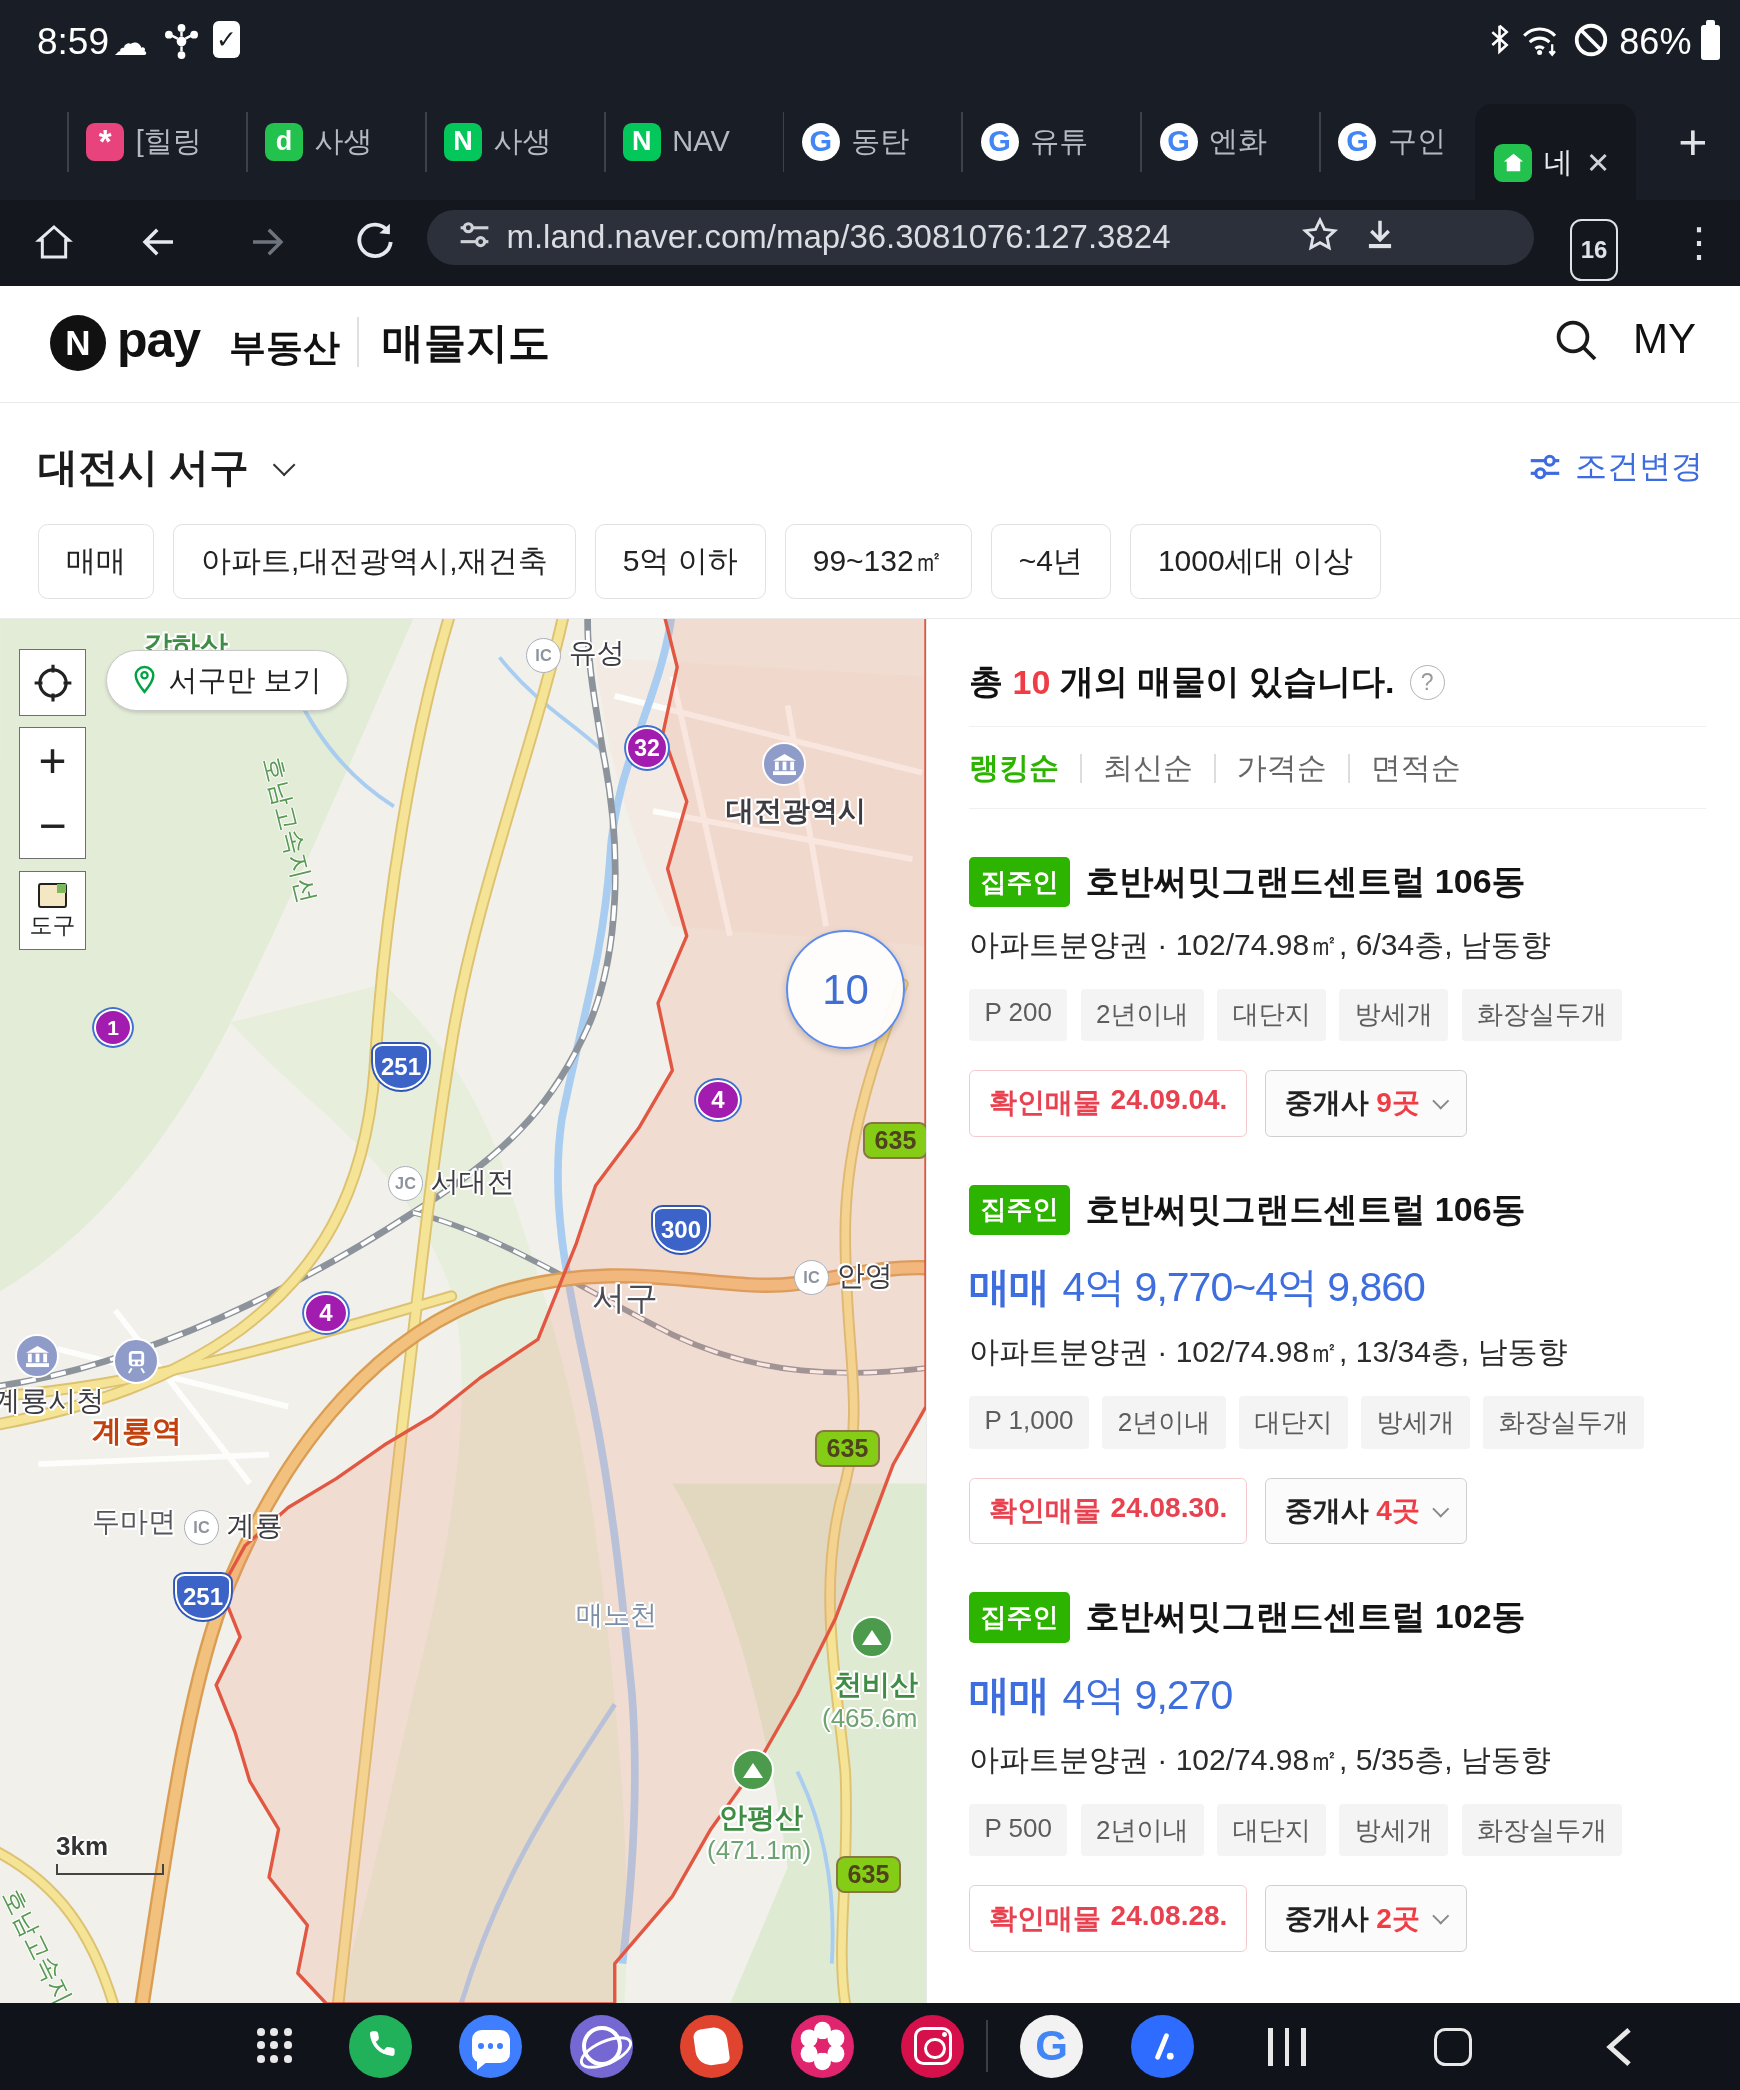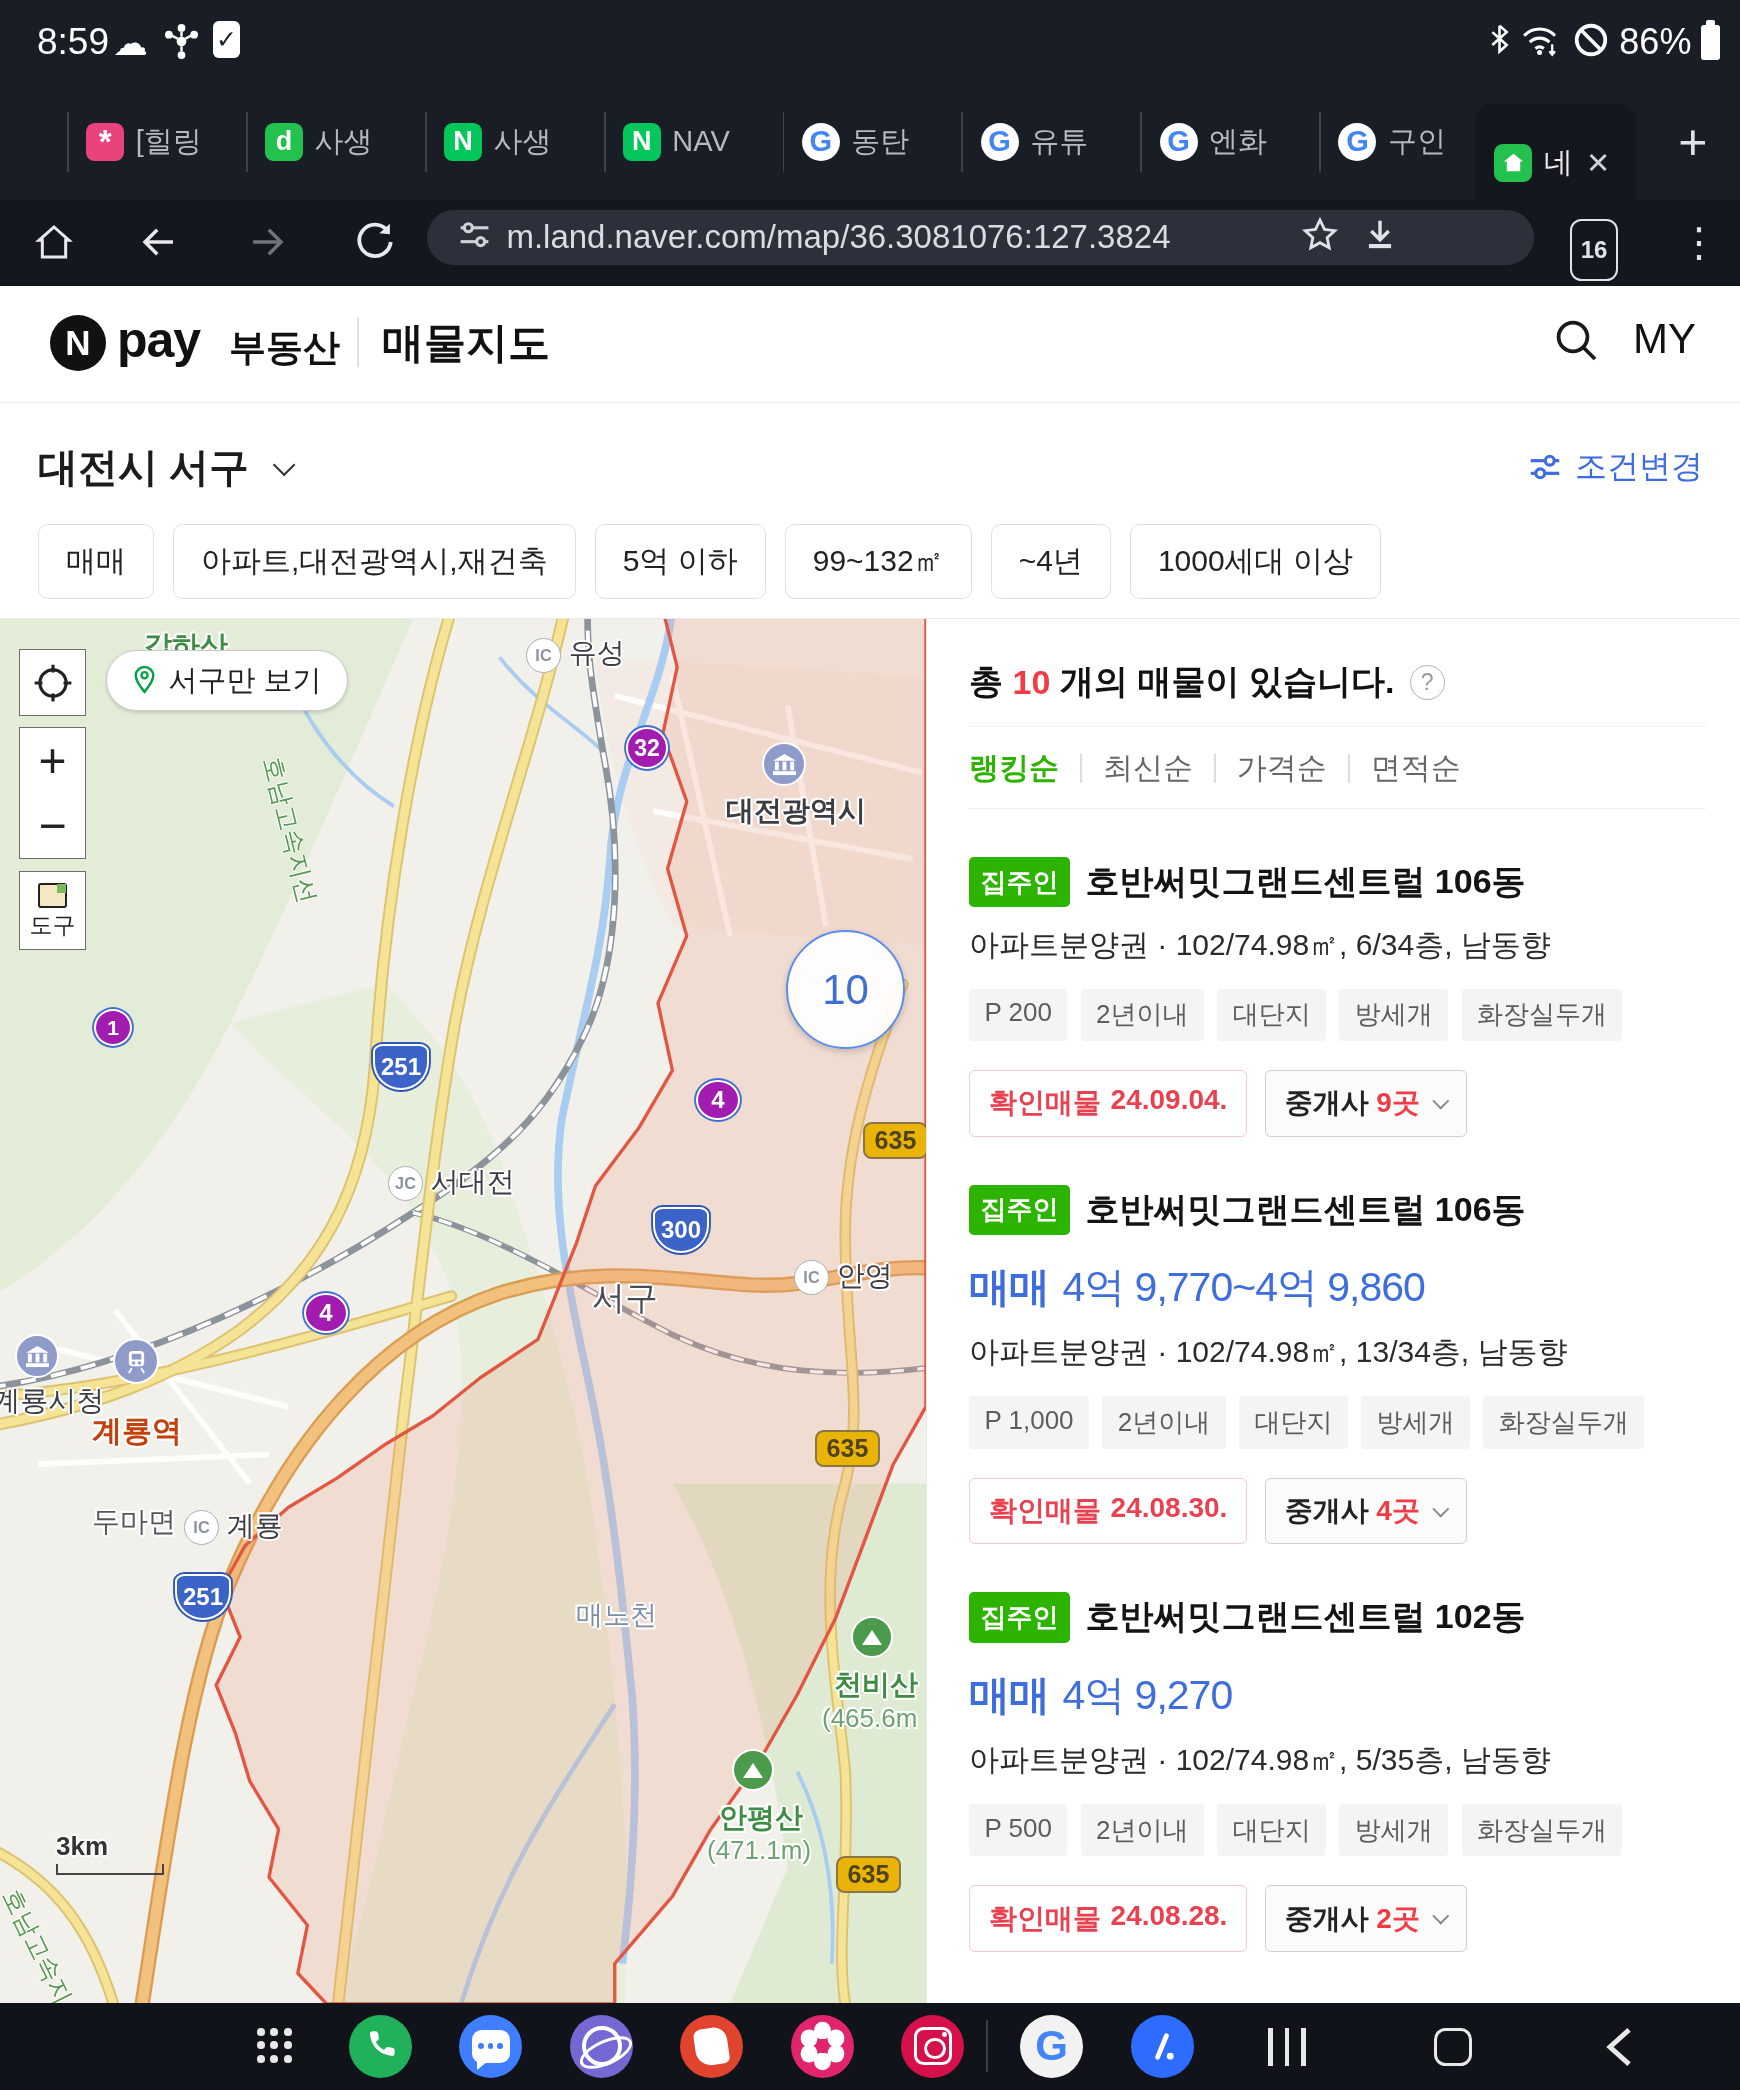--- a/index.html
+++ b/index.html
@@ -80,21 +80,21 @@
   .mtn-tri { width:0; height:0; border-left:10.6px solid transparent; border-right:10.6px solid transparent;
     border-bottom:15.4px solid #fff; }
   .icbadge { display:inline-flex; width:35px; height:35px; border-radius:50%; background:#fff;
     border:1.9px solid #a9b0ba; color:#8d949e; font-size:16.3px; font-weight:bold; align-items:center;
     justify-content:center; vertical-align:middle; margin-right:7.7px; }
   .shield { position:absolute; width:56px; height:46px; background:#3b63c8; border:2.9px solid #fff;
     box-shadow:0 0 0 1.9px #2f55b5; border-radius:9.6px 9.6px 50% 50%/7.7px 7.7px 60% 60%;
     color:#fff; font-weight:bold; font-size:24px; display:flex; align-items:center; justify-content:center; }
   .oval { position:absolute; background:#a21caf; border:2.9px solid #fff; box-shadow:0 0 0 1.9px #3f6fd1;
     border-radius:50%; color:#fff; font-weight:bold; display:flex; align-items:center; justify-content:center; }
-  .y635 { position:absolute; background:#eab308; border:2.9px solid #8a7645; border-radius:8.6px;
+  .y635 { position:absolute; background:#84cc16; border:2.9px solid #8a7645; border-radius:8.6px;
     color:#4f431c; font-weight:bold; font-size:25px; padding:1.9px 9.6px; }
   #cluster { position:absolute; left:786px; top:311px; width:119px; height:119px; border-radius:50%;
     background:rgba(255,255,255,.93); border:2.9px solid #5b8dee; color:#3f6fd1; font-size:42px;
     display:flex; align-items:center; justify-content:center; box-shadow:0 2.9px 7.7px rgba(0,0,0,.18); }
   .map-btn { position:absolute; left:19px; width:67px; background:#fff; border:1.9px solid #6f6f6f;
     display:flex; align-items:center; justify-content:center; color:#222; }
   #btn-locate { top:30px; height:67px; }
   #btn-zoom-in { top:108px; height:67px; font-size:48px; font-weight:300; }
   #btn-zoom-out { top:173px; height:67px; font-size:48px; font-weight:300; border-top:none; }
   #btn-tools { top:252px; height:79px; flex-direction:column; gap:1.9px; font-size:23px; }

